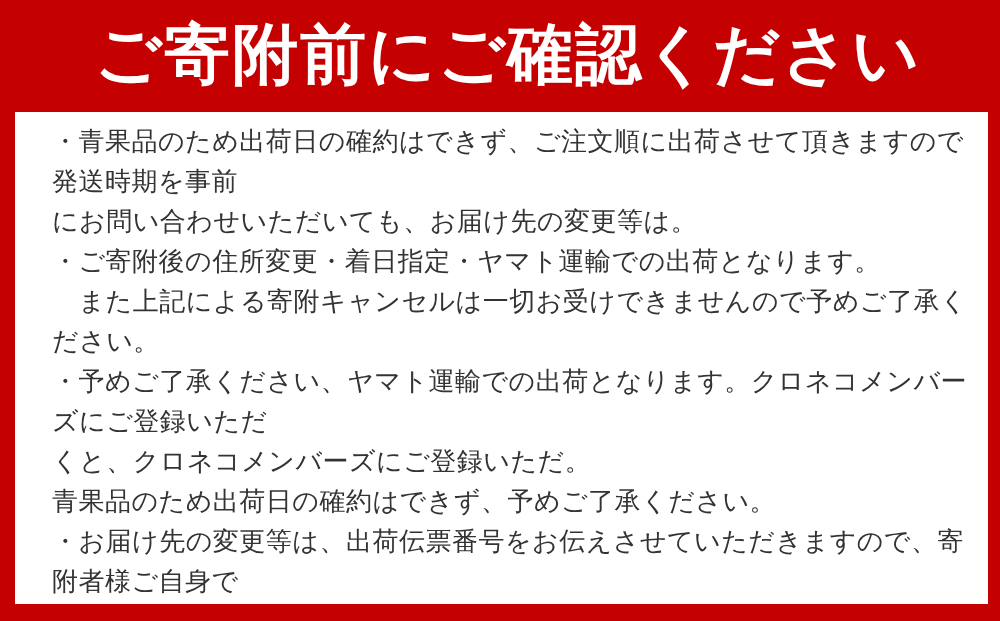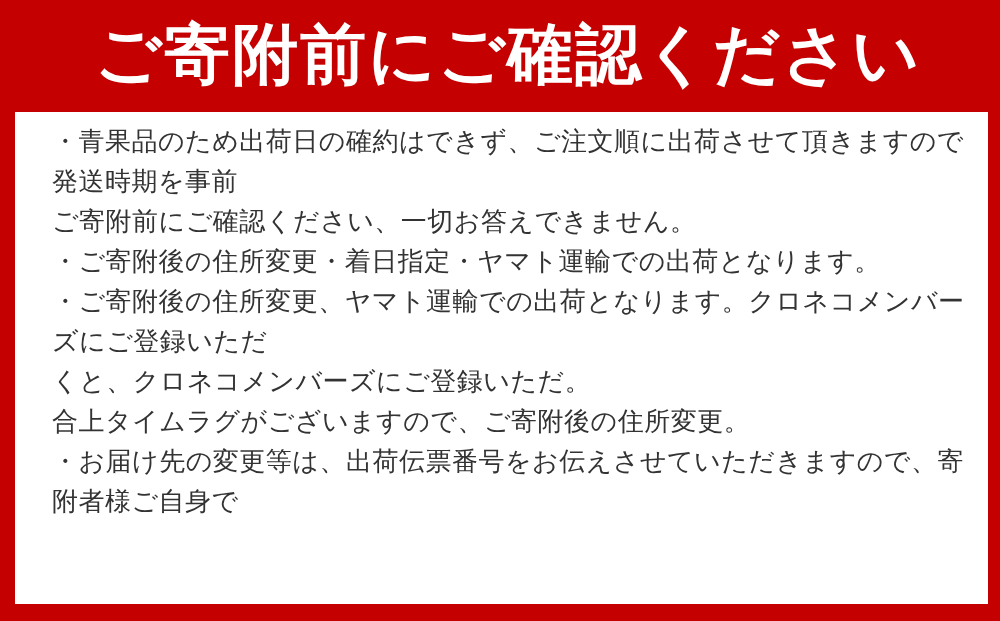--- a/index.html
+++ b/index.html
@@ -51,21 +51,22 @@
   }
 </style>
 </head>
 <body>
 
 <div class="canvas">
   <div class="title">ご寄附前にご確認ください</div>
 
   <div class="panel">
     <div class="line">・青果品のため出荷日の確約はできず、ご注文順に出荷させて頂きますので発送時期を事前</div>
-    <div class="line">ご寄附前にご確認ください、一切お答えできません。</div>
+    <div class="line">にお問い合わせいただいても、お届け先の変更等は。</div>
     <div class="line">・ご寄附後の住所変更・着日指定・ヤマト運輸での出荷となります。</div>
-    <div class="line">・ご寄附後の住所変更、ヤマト運輸での出荷となります。クロネコメンバーズにご登録いただ</div>
+    <div class="line">　また上記による寄附キャンセルは一切お受けできませんので予めご了承ください。</div>
+    <div class="line">・予めご了承ください、ヤマト運輸での出荷となります。クロネコメンバーズにご登録いただ</div>
     <div class="line">くと、クロネコメンバーズにご登録いただ。</div>
-    <div class="line">合上タイムラグがございますので、ご寄附後の住所変更。</div>
+    <div class="line">青果品のため出荷日の確約はできず、予めご了承ください。</div>
     <div class="line">・お届け先の変更等は、出荷伝票番号をお伝えさせていただきますので、寄附者様ご自身で</div>
 
   </div>
 </div>
 
 </body></html>

